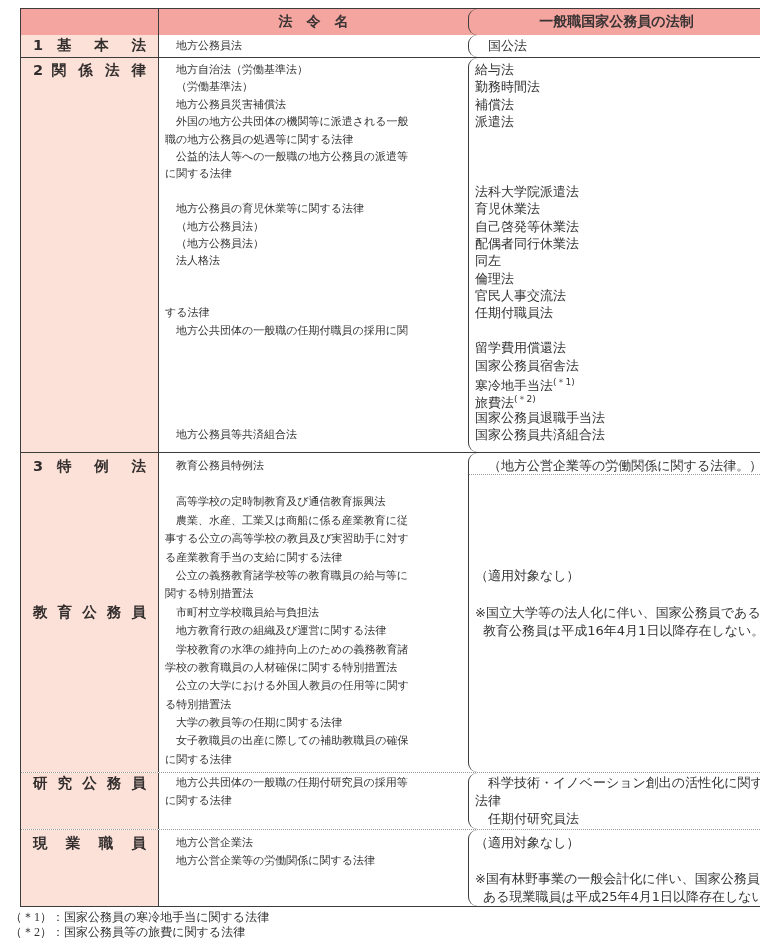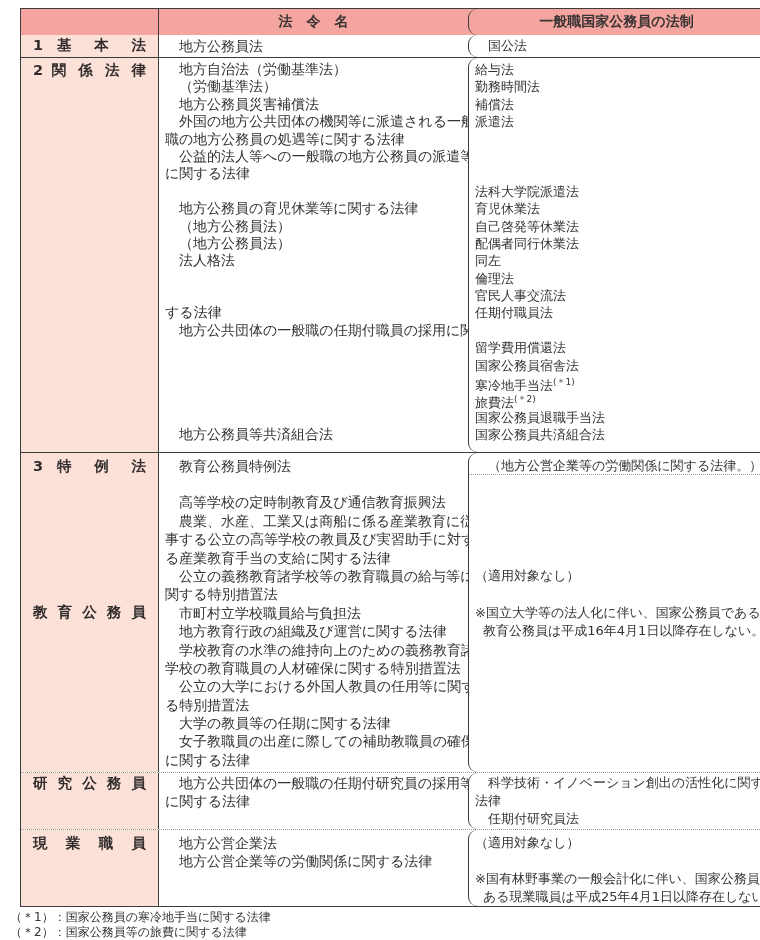--- a/index.html
+++ b/index.html
@@ -21,21 +21,21 @@
   .tbl{
     position:absolute; left:20px; top:8px; width:745px;
     border:1.5px solid var(--border-c);
     background:#fff;
   }
   .trow{display:flex;border-top:1px solid var(--border-c);}
   .trow:first-child{border-top:none;}
   .trow.dotted{border-top:1.5px dotted var(--dot-c);}
   .cell{overflow:hidden;}
   .c-label{width:137px;background:var(--label-bg);position:relative;flex:none;}
-  .c-law{width:310px;border-left:1px solid var(--border-c);flex:none;font-size:14px;}
+  .c-law{width:310px;border-left:1px solid var(--border-c);flex:none;font-size:11px;}
   .c-nat{flex:1;border-left:1px solid var(--border-c);font-size:13px;border-radius:9px;}
   
   .header-row{background:var(--header-bg);height:26px;}
   .header-row .cell{display:flex;align-items:center;justify-content:center;
     font-weight:bold;font-size:14px;color:#3a3434;background:var(--header-bg);}
   
   .line{padding:0 6px;white-space:nowrap;overflow:hidden;}
   .sec-basic .line{height:20px;line-height:20px;}
   .sec-basic .cell{padding-top:1px;padding-bottom:1px;}
   .sec-related .line{height:17.4px;line-height:17.4px;}
@@ -54,21 +54,21 @@
     font-weight:bold;font-size:14.5px;color:#332e2e;
     text-align:justify;text-align-last:justify;
     padding:0 12px;display:block;
   }
   .seclabel{margin:0;}
   .subname-mid{
     position:absolute;left:0;right:0;top:50%;
     transform:translateY(-50%);
   }
   
-  .footnotes{position:absolute;left:10px;top:910px;font-size:12px;line-height:15px;color:var(--text-c);}
+  .footnotes{position:absolute;left:10px;top:910px;font-size:12px;line-height:15px;color:var(--text-c);font-family:Liberation Serif, serif;}
 </style>
 </head>
 <body>
 
 <div class="tbl">
   <div class="trow header-row">
     <div class="cell c-label"></div>
     <div class="cell c-law">法　令　名</div>
     <div class="cell c-nat">一般職国家公務員の法制</div>
   </div>

